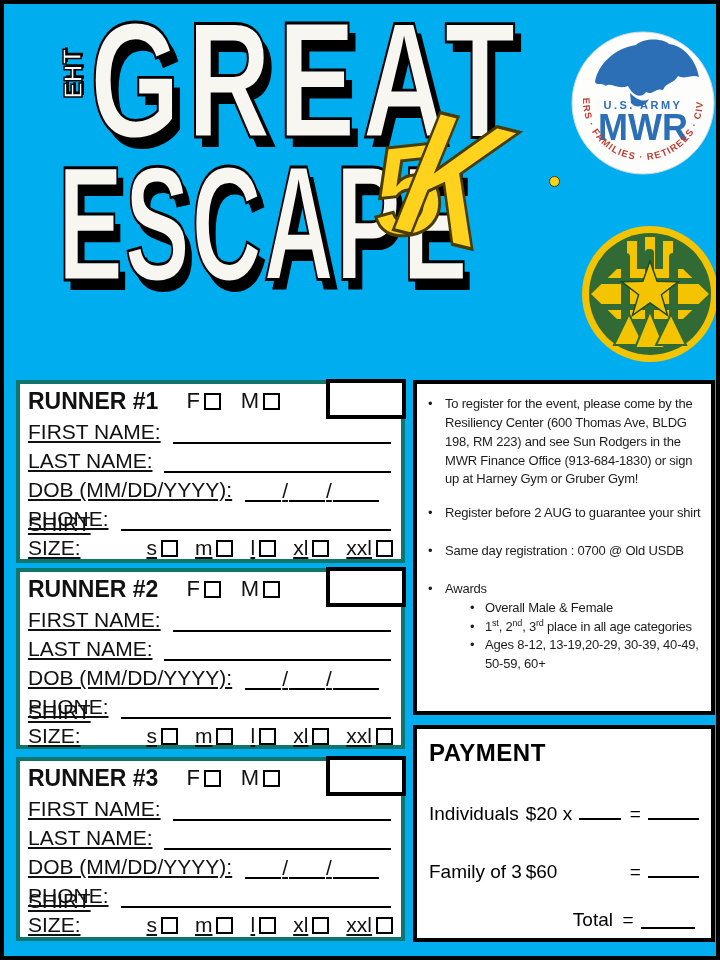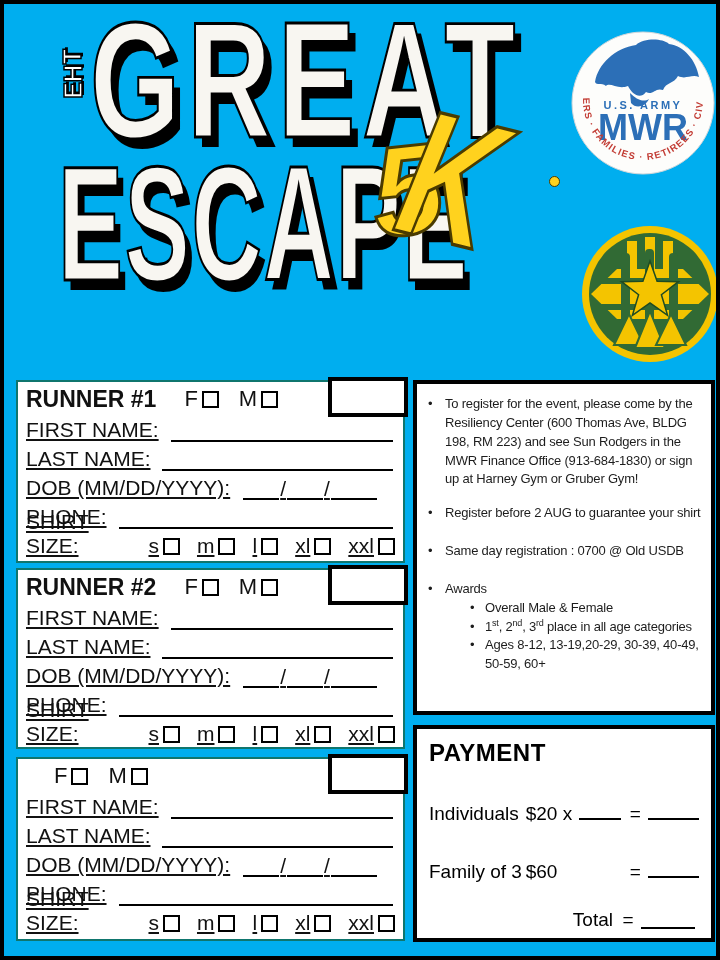--- a/index.html
+++ b/index.html
@@ -42,21 +42,21 @@
   .dates .l2 { font-size:32px; margin-top:2px; }
   .dates .l3 { font-size:31px; margin-top:2px; }
 
   
   #mwr-logo  { position:absolute; left:566px; top:26px;  width:146px; height:146px; }
   #acc-logo  { position:absolute; left:577px; top:221px; width:138px; height:138px; }
   #mwr-logo svg, #acc-logo svg { display:block; width:100%; height:100%; }
 
   
   .box { position:absolute; background:#fff; box-sizing:border-box; }
-  .runner { left:12px; width:389px; border:2px solid #0f766e; }
+  .runner { left:12px; width:389px; border:4px solid #0f766e; }
   #runner1 { top:376px; height:183px; }
   #runner2 { top:564px; height:181px; }
   #runner3 { top:753px; height:184px; }
   .runner-inner { padding:3px 8px 0 8px; font-size:21px; color:#111; }
 
   .r-head { display:flex; align-items:center; height:28px; }
   .runner-title { font-weight:bold; font-size:23px; }
   .sex { margin-left:28px; display:flex; align-items:center; font-size:22px; }
   .sex + .sex { margin-left:20px; }
   .cb { display:inline-block; width:13px; height:13px; border:2px solid #000; margin-left:4px; background:#fff; }
@@ -277,20 +277,21 @@
             </span>
         </span>
         </div>
     </div>
   </div>
 
   <div class="box runner" id="runner3">
     <div class="corner-box"></div>
     <div class="runner-inner">
       <div class="r-head">
+        <span class="runner-title">RUNNER #3</span>
         <span class="sex">
             <span>F</span>
             <span class="cb"></span>
           </span>
         <span class="sex">
             <span>M</span>
             <span class="cb"></span>
           </span>
       </div>
       <div class="r-row">

